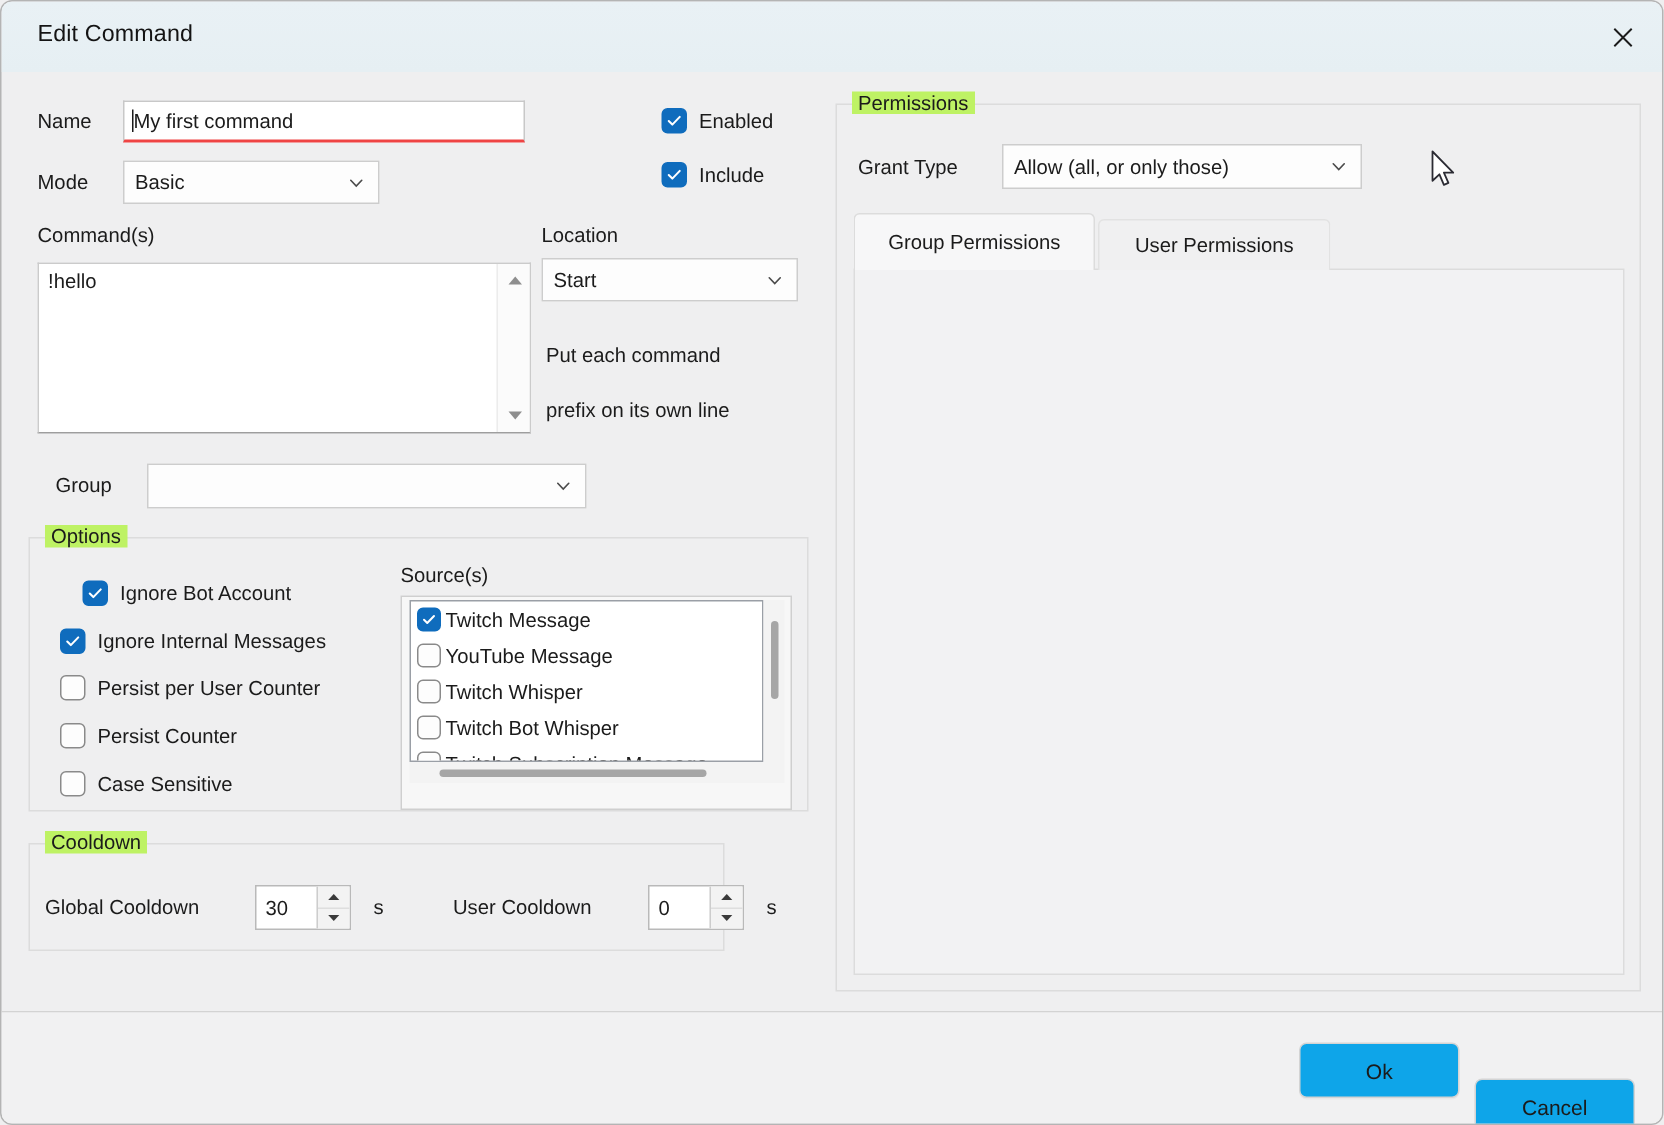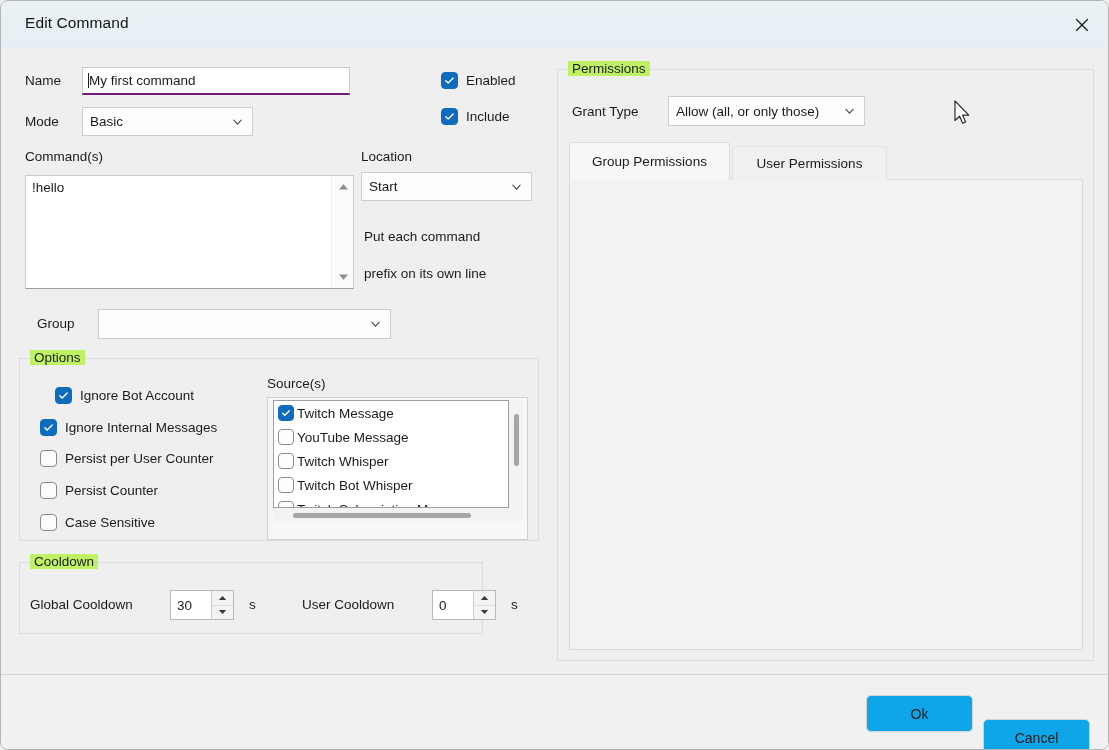--- a/index.html
+++ b/index.html
@@ -63,21 +63,21 @@
     border: 1px solid #cfcfcf;
     box-sizing: border-box;
     font-family: "Liberation Sans", sans-serif;
     font-size: 13.5px;
     color: #1b1b1b;
     padding: 2px 5px;
     display: flex;
     align-items: center;
   }
   .textbox.focused {
-    border-bottom: 2px solid #701a75;
+    border-bottom: 2px solid #ef4444;
     border-left-color: #c8c8c8;
     border-right-color: #c8c8c8;
     border-top-color: #c8c8c8;
     text-align: right;
   }
   .caret {
     display: inline-block;
     width: 1px;
     height: 15px;
     background: #1b1b1b;
@@ -538,21 +538,21 @@
       </span>
     </span>
   </div>
   <div class="lbl" style="left:510px; top:596px;">s</div>
 
   <div class="groupbox" style="left:556px; top:68px; width:537px; height:592px;">
     <span class="gb-title">Permissions</span>
   </div>
 
   <div class="lbl" style="left:571px; top:103px;">Grant Type</div>
-  <div class="combo" style="left:667px; top:95px; width:197px; height:30px;">
+  <div class="combo" style="left:667px; top:95px; width:240px; height:30px;">
     <span>Allow (all, or only those)</span>
     <svg class="chev" viewBox="0 0 12 12">
       <path d="M2 4 L6 8.3 L10 4" stroke="#4b4b4b" stroke-width="1.2" fill="none" stroke-linecap="round"></path>
     </svg>
   </div>
 
   <div class="tab active" style="left:568px; top:141px; width:161px; height:38px;">
     <span>Group Permissions</span>
   </div>
   <div class="tab inactive" style="left:731px; top:145px; width:155px; height:34px;">

